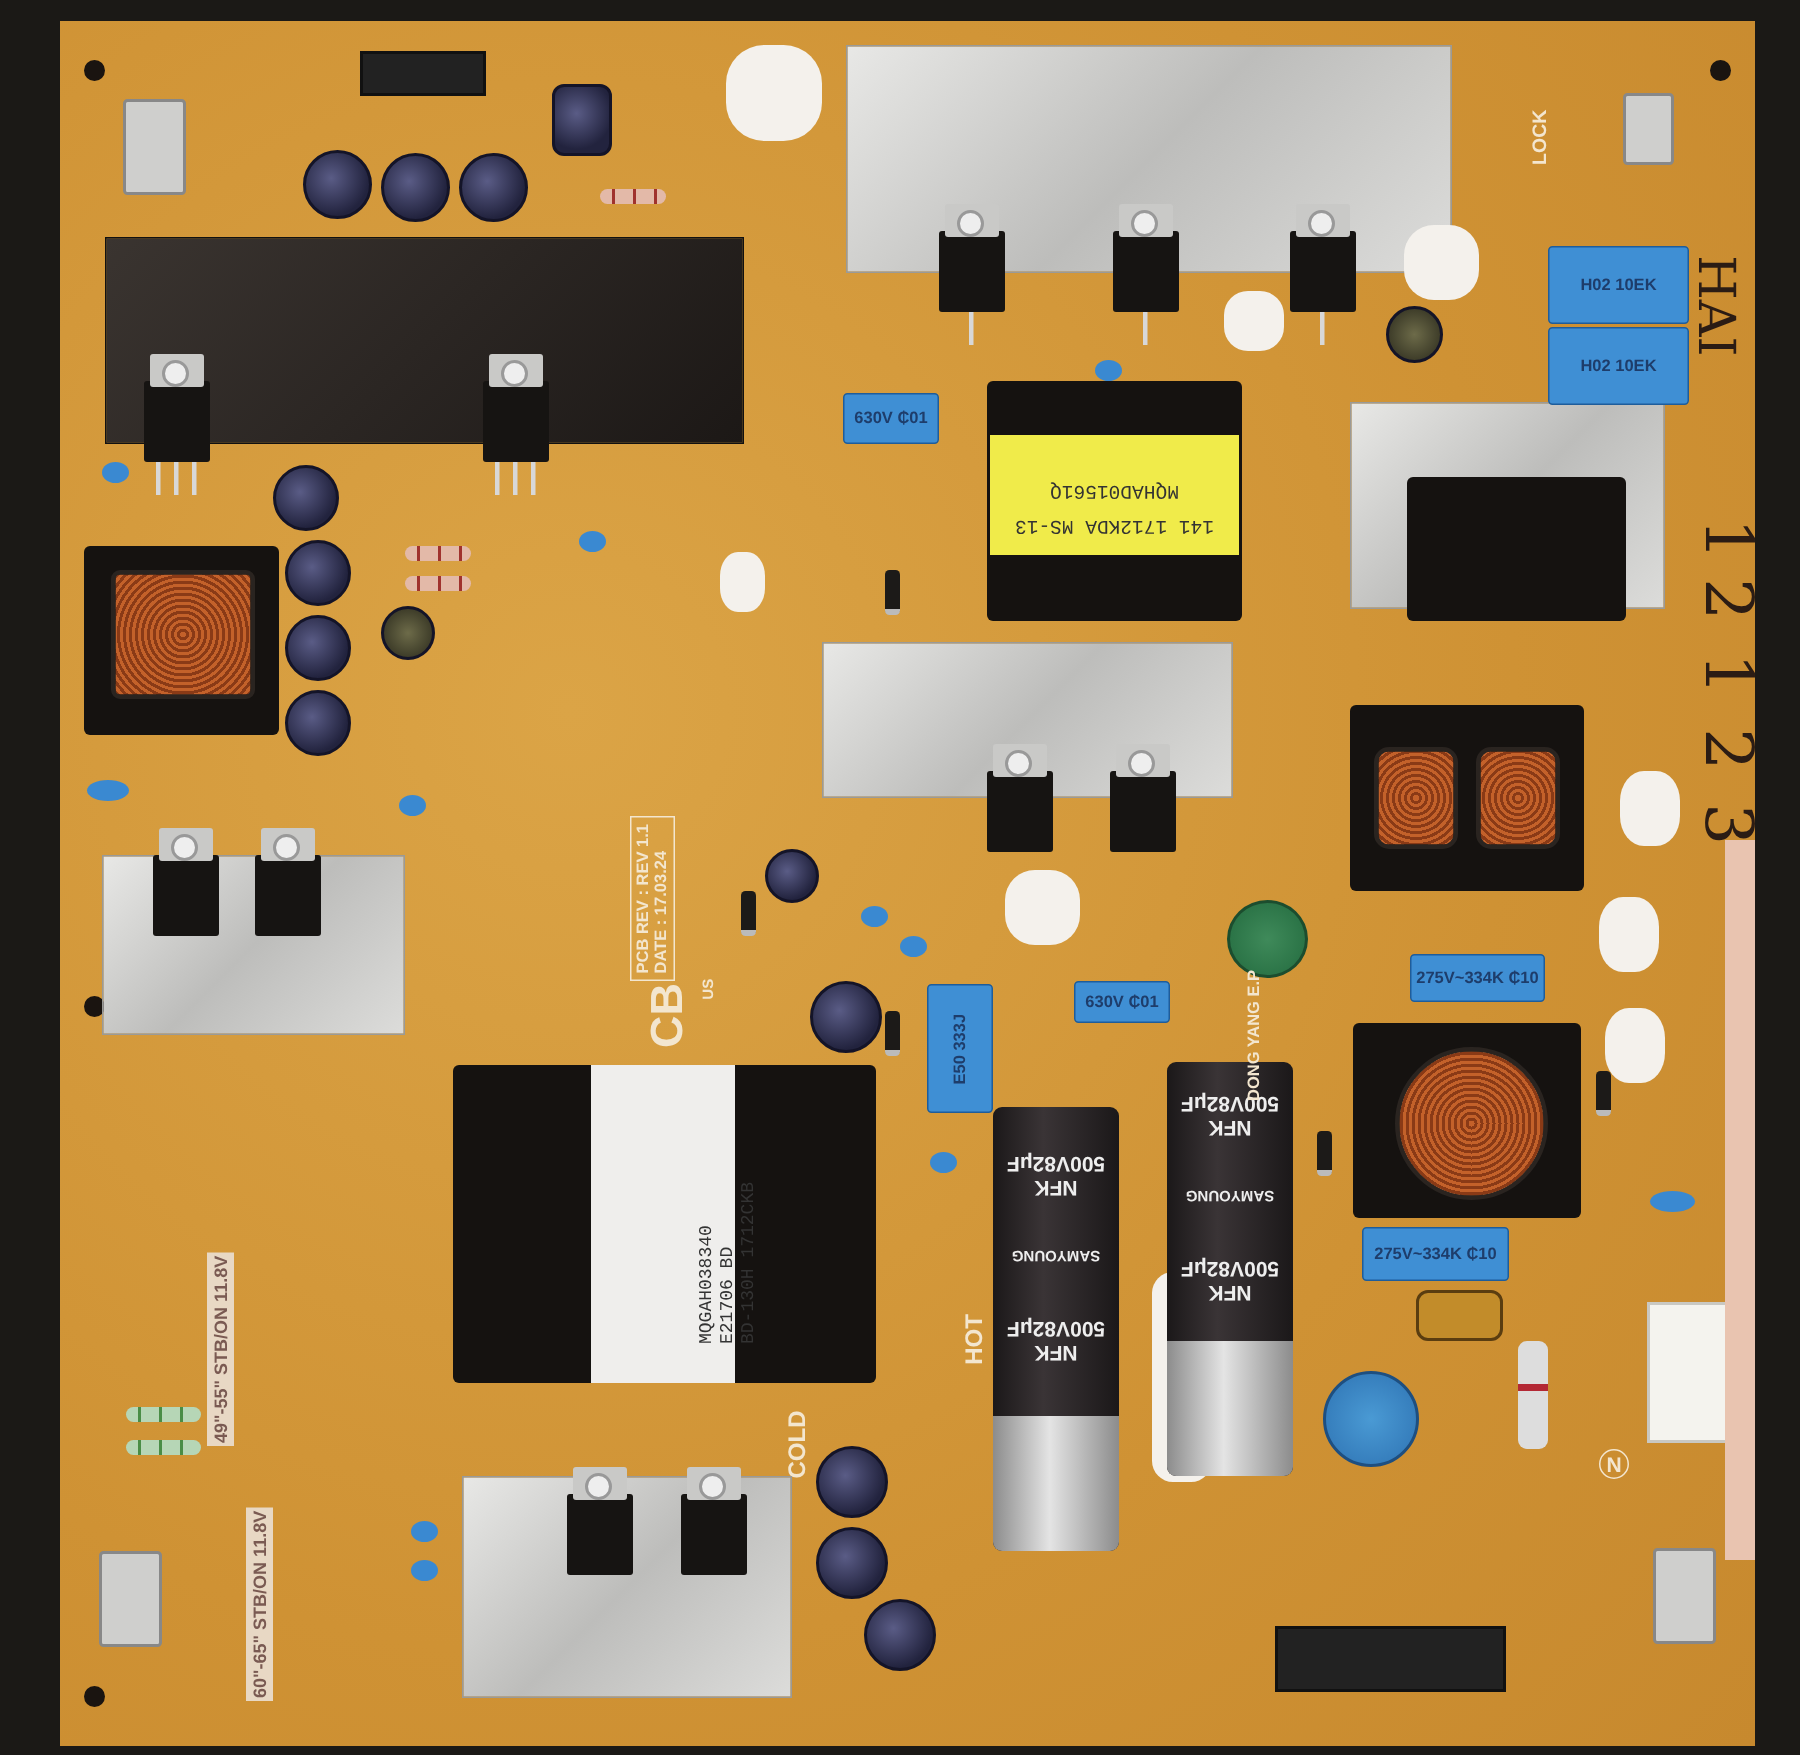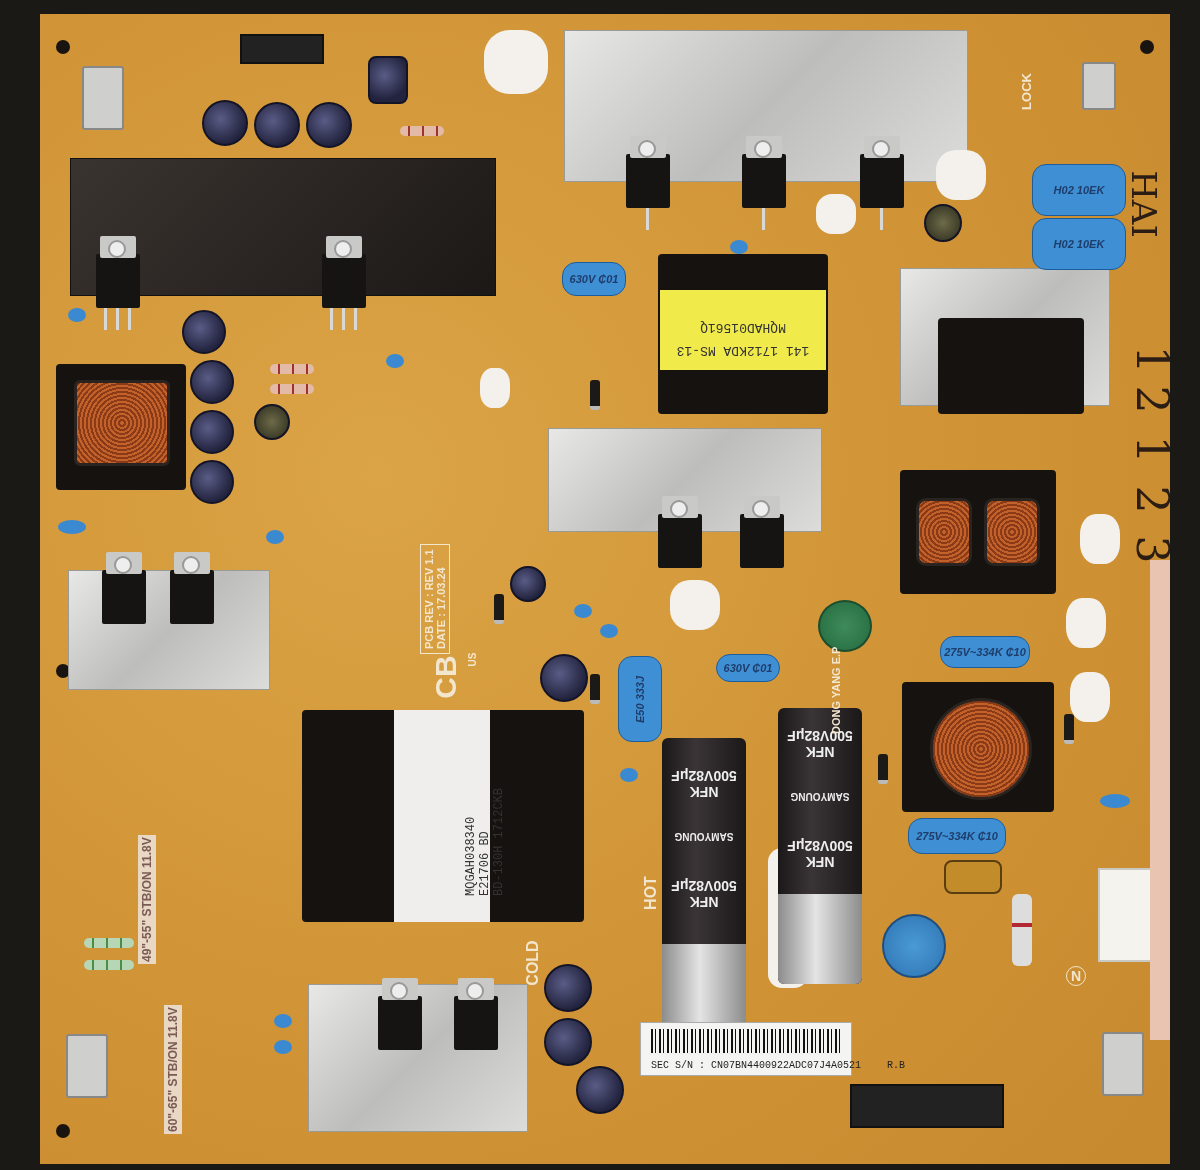--- a/index.html
+++ b/index.html
@@ -13,21 +13,21 @@
   .hs{position:absolute;background:linear-gradient(135deg,#e8e8e6,#bdbdbb 50%,#dcdcda);border:1px solid #9a9a98;}
   .hs.dark{background:linear-gradient(135deg,#3a3430,#1c1816);border-color:#111;}
   .to220{position:absolute;width:44px;height:54px;background:#161412;border-radius:2px;}
   .to220 .tab{position:absolute;left:4px;top:-18px;width:36px;height:22px;background:#c9c9c7;border-radius:2px;}
   .to220 .screw{position:absolute;left:12px;top:-14px;width:14px;height:14px;border-radius:50%;background:#eee;border:2px solid #999;}
   .to220 .leg{position:absolute;bottom:-22px;width:3px;height:22px;background:#d8d8d8;}
   .ecap{position:absolute;border-radius:50%;background:radial-gradient(circle at 40% 40%,#5a5c86,#22233e 70%);border:2px solid #141428;}
   .bigcap{position:absolute;background:linear-gradient(90deg,#1b1819,#3a3436 40%,#1b1819);border-radius:6px;color:#eee;text-align:center;font-size:14px;font-weight:bold;}
   .bigcap .sleeve{position:absolute;left:0;right:0;bottom:0;height:90px;background:linear-gradient(90deg,#8c8c8c,#e4e4e4 45%,#8c8c8c);border-radius:0 0 6px 6px;}
   .bigcap .lbl{position:absolute;left:0;right:0;transform:rotate(180deg);line-height:16px;}
-  .boxcap{position:absolute;background:#3f8fd4;border:1px solid #1e5d9b;border-radius:14px;color:#1e3d6b;font-size:11px;font-weight:bold;display:flex;align-items:center;justify-content:center;font-style:italic;}
+  .boxcap{position:absolute;background:#3f8fd4;border:1px solid #1e5d9b;border-radius:3px;color:#1e3d6b;font-size:11px;font-weight:bold;display:flex;align-items:center;justify-content:center;}
   .xfmr{position:absolute;background:#151210;border-radius:4px;}
   .ylabel{position:absolute;background:#f0eb4a;color:#333;font-size:13px;font-family:"Liberation Mono",monospace;text-align:center;transform:rotate(180deg);}
   .wlabel{position:absolute;background:#efeeec;color:#333;font-size:12px;font-family:"Liberation Mono",monospace;}
   .coil{position:absolute;border-radius:50%;background:repeating-radial-gradient(circle,#c3612a 0 2px,#8a3a16 2px 4px);border:3px solid #2a2420;}
   .resistor{position:absolute;height:10px;border-radius:5px;background:repeating-linear-gradient(90deg,#e3b9a8 0 8px,#a0322d 8px 10px,#e3b9a8 10px 14px);}
   .diode{position:absolute;width:10px;height:26px;background:#1c1a18;border-radius:3px;border-bottom:4px solid #bbb;}
   .blue-cer{position:absolute;width:18px;height:14px;border-radius:50%;background:#3a89d1;}
   .white-glue{position:absolute;background:#f4f1ec;border-radius:40%;}
   .connector{position:absolute;background:#222;border:2px solid #111;}
   .barcode{position:absolute;background:#f4f4f2;border:1px solid #aaa;}
@@ -248,23 +248,15 @@
   <div class="to220" style="left:414px;top:982px;">
       <div class="tab"></div>
       <div class="screw"></div>
     </div>
 
   <div class="resistor" style="left:972px;top:880px;width:20px;height:72px;border-radius:6px;background:linear-gradient(180deg,#ddd 0,#ddd 40%,#b32834 40%,#b32834 46%,#ddd 46%);"></div>
   <div class="ecap" style="left:904px;top:846px;width:54px;height:30px;border-radius:8px;background:#c28c2a;border-color:#5a3d10;"></div>
   <div class="connector" style="left:1058px;top:854px;width:56px;height:90px;background:#f4f3ee;border-color:#c9c8c2;"></div>
   <div class="silk" style="left:1026px;top:952px;font-size:14px;border:1px solid #f3e6cf;border-radius:50%;width:18px;height:18px;text-align:center;line-height:18px;">N</div>
 
-  <div class="barcode" style="left:600px;top:1008px;width:210px;height:52px;">
-    <div class="bars"></div>
-    <div class="sn">
-      <span>SEC S/N :</span>
-      <span>CN07BN4400922ADC07J4A0521</span>
-      <span style="margin-left:20px;">R.B</span>
-    </div>
-  </div>
 </div>
 
 <div class="cut" style="left:1150px;top:560px;width:20px;height:480px;"></div>
 
 </body></html>

